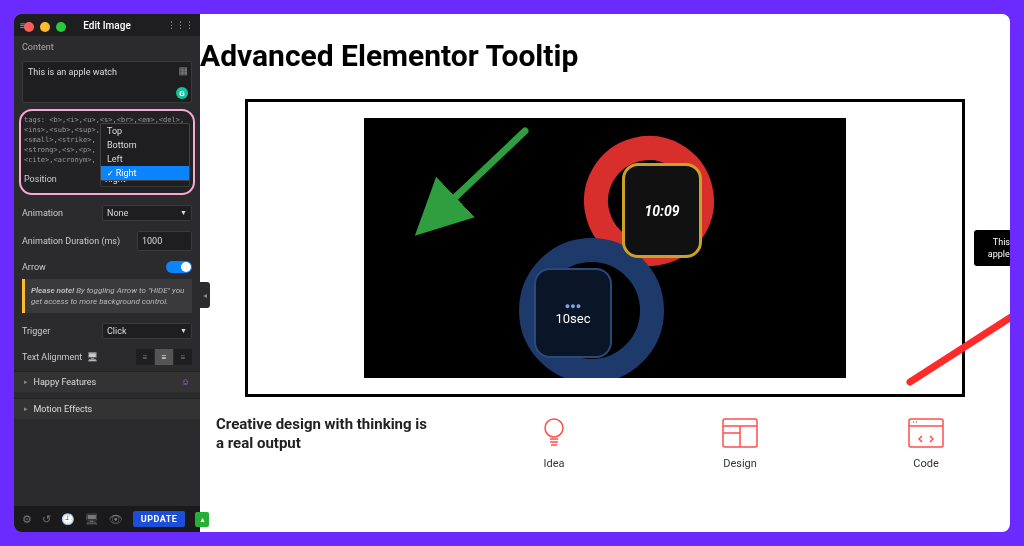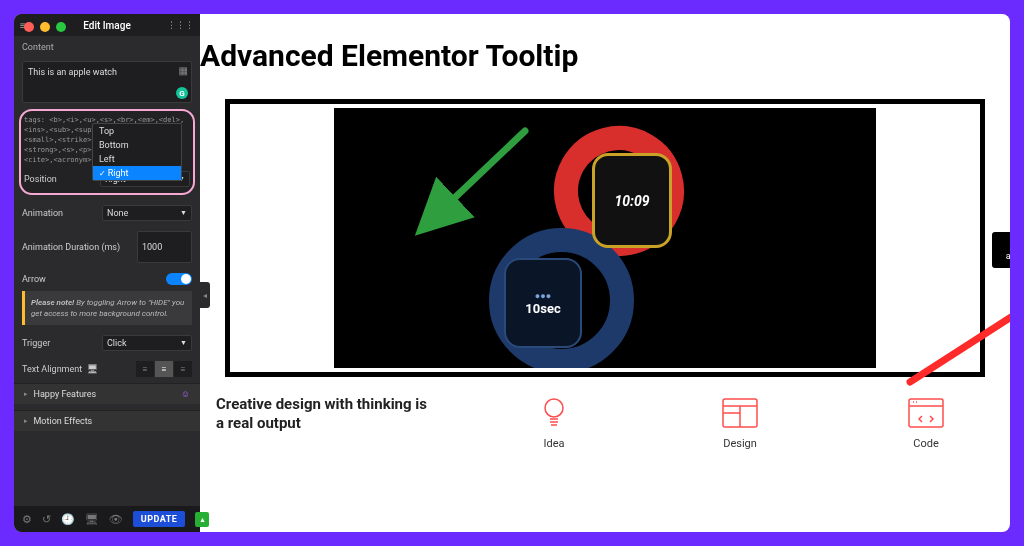--- a/index.html
+++ b/index.html
@@ -16,51 +16,51 @@
 .lbl{color:#aaa;font-size:9px;margin-bottom:3px}
 .textarea{background:#1e1e20;border:1px solid #3a3a3d;border-radius:2px;padding:5px;color:#ddd;font-size:9px;height:42px;position:relative}
 .textarea .t-icons{position:absolute;right:3px;top:3px;font-size:10px;color:#888}
 .grammarly{position:absolute;right:3px;bottom:3px;width:12px;height:12px;border-radius:50%;background:#15c39a;display:flex;align-items:center;justify-content:center;color:#fff;font-size:8px;font-weight:bold}
 .redbox{border:2px solid #f9a8d4;border-radius:13px;padding:4px 3px 6px;margin:0 -3px;background:rgba(0,0,0,0.2)}
 .tags{font-size:7px;color:#999;line-height:10px;font-family:monospace}
 .field-row{display:flex;align-items:center;justify-content:space-between;margin-top:4px;position:relative}
 .field-row .fl{font-size:9px;color:#ccc}
 .selectbox{background:#1e1e20;border:1px solid #3a3a3d;color:#ddd;font-size:9px;padding:2px 4px;width:90px;display:flex;justify-content:space-between;align-items:center;border-radius:2px}
 .selectbox .caret{font-size:7px}
-.dropdown{position:absolute;right:8px;top:-48px;width:90px;background:#1e1e20;border:1px solid #444;border-radius:2px;z-index:5}
+.dropdown{position:absolute;right:0;top:-48px;width:90px;background:#1e1e20;border:1px solid #444;border-radius:2px;z-index:5}
 .dropdown div{padding:2px 6px;font-size:9px;color:#ddd}
 .dropdown .sel{background:#0a84ff;color:#fff}
 .dropdown .sel::before{content:"✓ ";font-size:8px}
-.numinput{background:#1e1e20;border:1px solid #3a3a3d;color:#ddd;font-size:9px;padding:10px 4px;width:55px;border-radius:2px;text-align:left}
+.numinput{background:#1e1e20;border:1px solid #3a3a3d;color:#ddd;font-size:9px;padding:4px 4px;width:55px;border-radius:2px;text-align:left}
 .toggle{width:26px;height:12px;background:#0a84ff;border-radius:6px;position:relative}
 .toggle::after{content:"";position:absolute;right:1px;top:1px;width:10px;height:10px;background:#fff;border-radius:50%}
 .note{background:#3a3a3d;border-left:3px solid #febc2e;padding:6px;font-size:8px;color:#bbb;font-style:italic;line-height:11px}
 .note b{font-style:italic}
 .slider-row{display:flex;align-items:center;gap:6px}
 .slider-track{flex:1;height:3px;background:#555;border-radius:2px;position:relative}
 .slider-thumb{position:absolute;left:0;top:-3px;width:9px;height:9px;background:#ddd;border-radius:50%}
 .align-btns{display:flex;gap:1px}
 .align-btns span{width:18px;height:16px;background:#1e1e20;display:flex;align-items:center;justify-content:center;font-size:8px;color:#888}
 .align-btns .active{background:#555;color:#fff}
 .accordion{background:#333;margin:0 -8px;padding:5px 10px;font-size:9px;color:#ddd;display:flex;justify-content:space-between;align-items:center;border-top:1px solid #222}
 .accordion .chev{font-size:7px;color:#888}
 .bottom-bar{height:26px;background:#1a1a1c;display:flex;align-items:center;gap:10px;padding:0 8px}
 .bottom-bar .bi{color:#777;font-size:11px}
 .upd-btn{margin-left:auto;background:#1d4ed8;color:#fff;font-size:9px;font-weight:700;padding:3px 8px;border-radius:2px;letter-spacing:0.5px}
 .upd-caret{background:#27ae35;color:#fff;font-size:8px;padding:3px 5px;border-radius:2px}
 .collapse-tab{position:absolute;right:-10px;top:268px;width:10px;height:26px;background:#2b2b2e;border-radius:0 3px 3px 0;display:flex;align-items:center;justify-content:center;color:#888;font-size:8px}
 .canvas{flex:1;position:relative;padding:20px 0 0;overflow:hidden}
 .page-title{text-align:left;font-size:30px;font-weight:700;color:#000;margin-top:4px}
-.section{margin:26px 25px 0;border:5px solid #000000;padding:4px;position:relative}
+.section{margin:26px 45px 0;border:3px solid #000000;padding:16px;position:relative}
 .hero{background:#000;height:260px;margin:0 100px;position:relative;overflow:hidden}
 .watch-red{position:absolute;left:220px;top:18px;width:130px;height:130px;border:24px solid #d92f2c;border-radius:50%;transform:rotate(-15deg)}
 .watch-face{position:absolute;left:258px;top:45px;width:80px;height:95px;background:#111;border:3px solid #c9a227;border-radius:16px;display:flex;align-items:center;justify-content:center;color:#fff;font-size:14px;font-weight:700;font-family:serif}
 .watch-blue{position:absolute;left:155px;top:120px;width:145px;height:145px;border:24px solid #1e3a6b;border-radius:50%}
 .watch-face2{position:absolute;left:170px;top:150px;width:78px;height:90px;background:#0a1628;border:2px solid #2a4a7a;border-radius:16px;display:flex;flex-direction:column;align-items:center;justify-content:center;color:#7aa5d8;font-size:9px}
-.watch-face2 .sec{font-size:13px;color:#fff;font-weight:700}
+.watch-face2 .sec{font-size:13px;color:#fff;font-weight:400}
 .tooltip-box{position:absolute;right:-88px;top:128px;background:#000;color:#fff;font-size:9px;padding:6px 8px;border-radius:3px;width:76px;text-align:center;line-height:12px}
 .content-row{display:flex;margin:18px 16px 0;gap:50px}
 .content-text{width:220px}
 .content-text h3{font-size:15px;font-weight:700;color:#222;line-height:19px;margin-bottom:8px}
 .content-text p{font-size:9px;color:#888;line-height:13px}
 .feat{flex:1;text-align:center}
 .feat .ic{width:36px;height:36px;margin:0 auto 6px;display:flex;align-items:center;justify-content:center}
 .feat .ic svg{stroke:#ff4d4d;fill:none;stroke-width:1.5}
 .feat .ft{font-size:11px;color:#333}
 .arrow-green{position:absolute;left:210px;top:112px;pointer-events:none;z-index:20}

